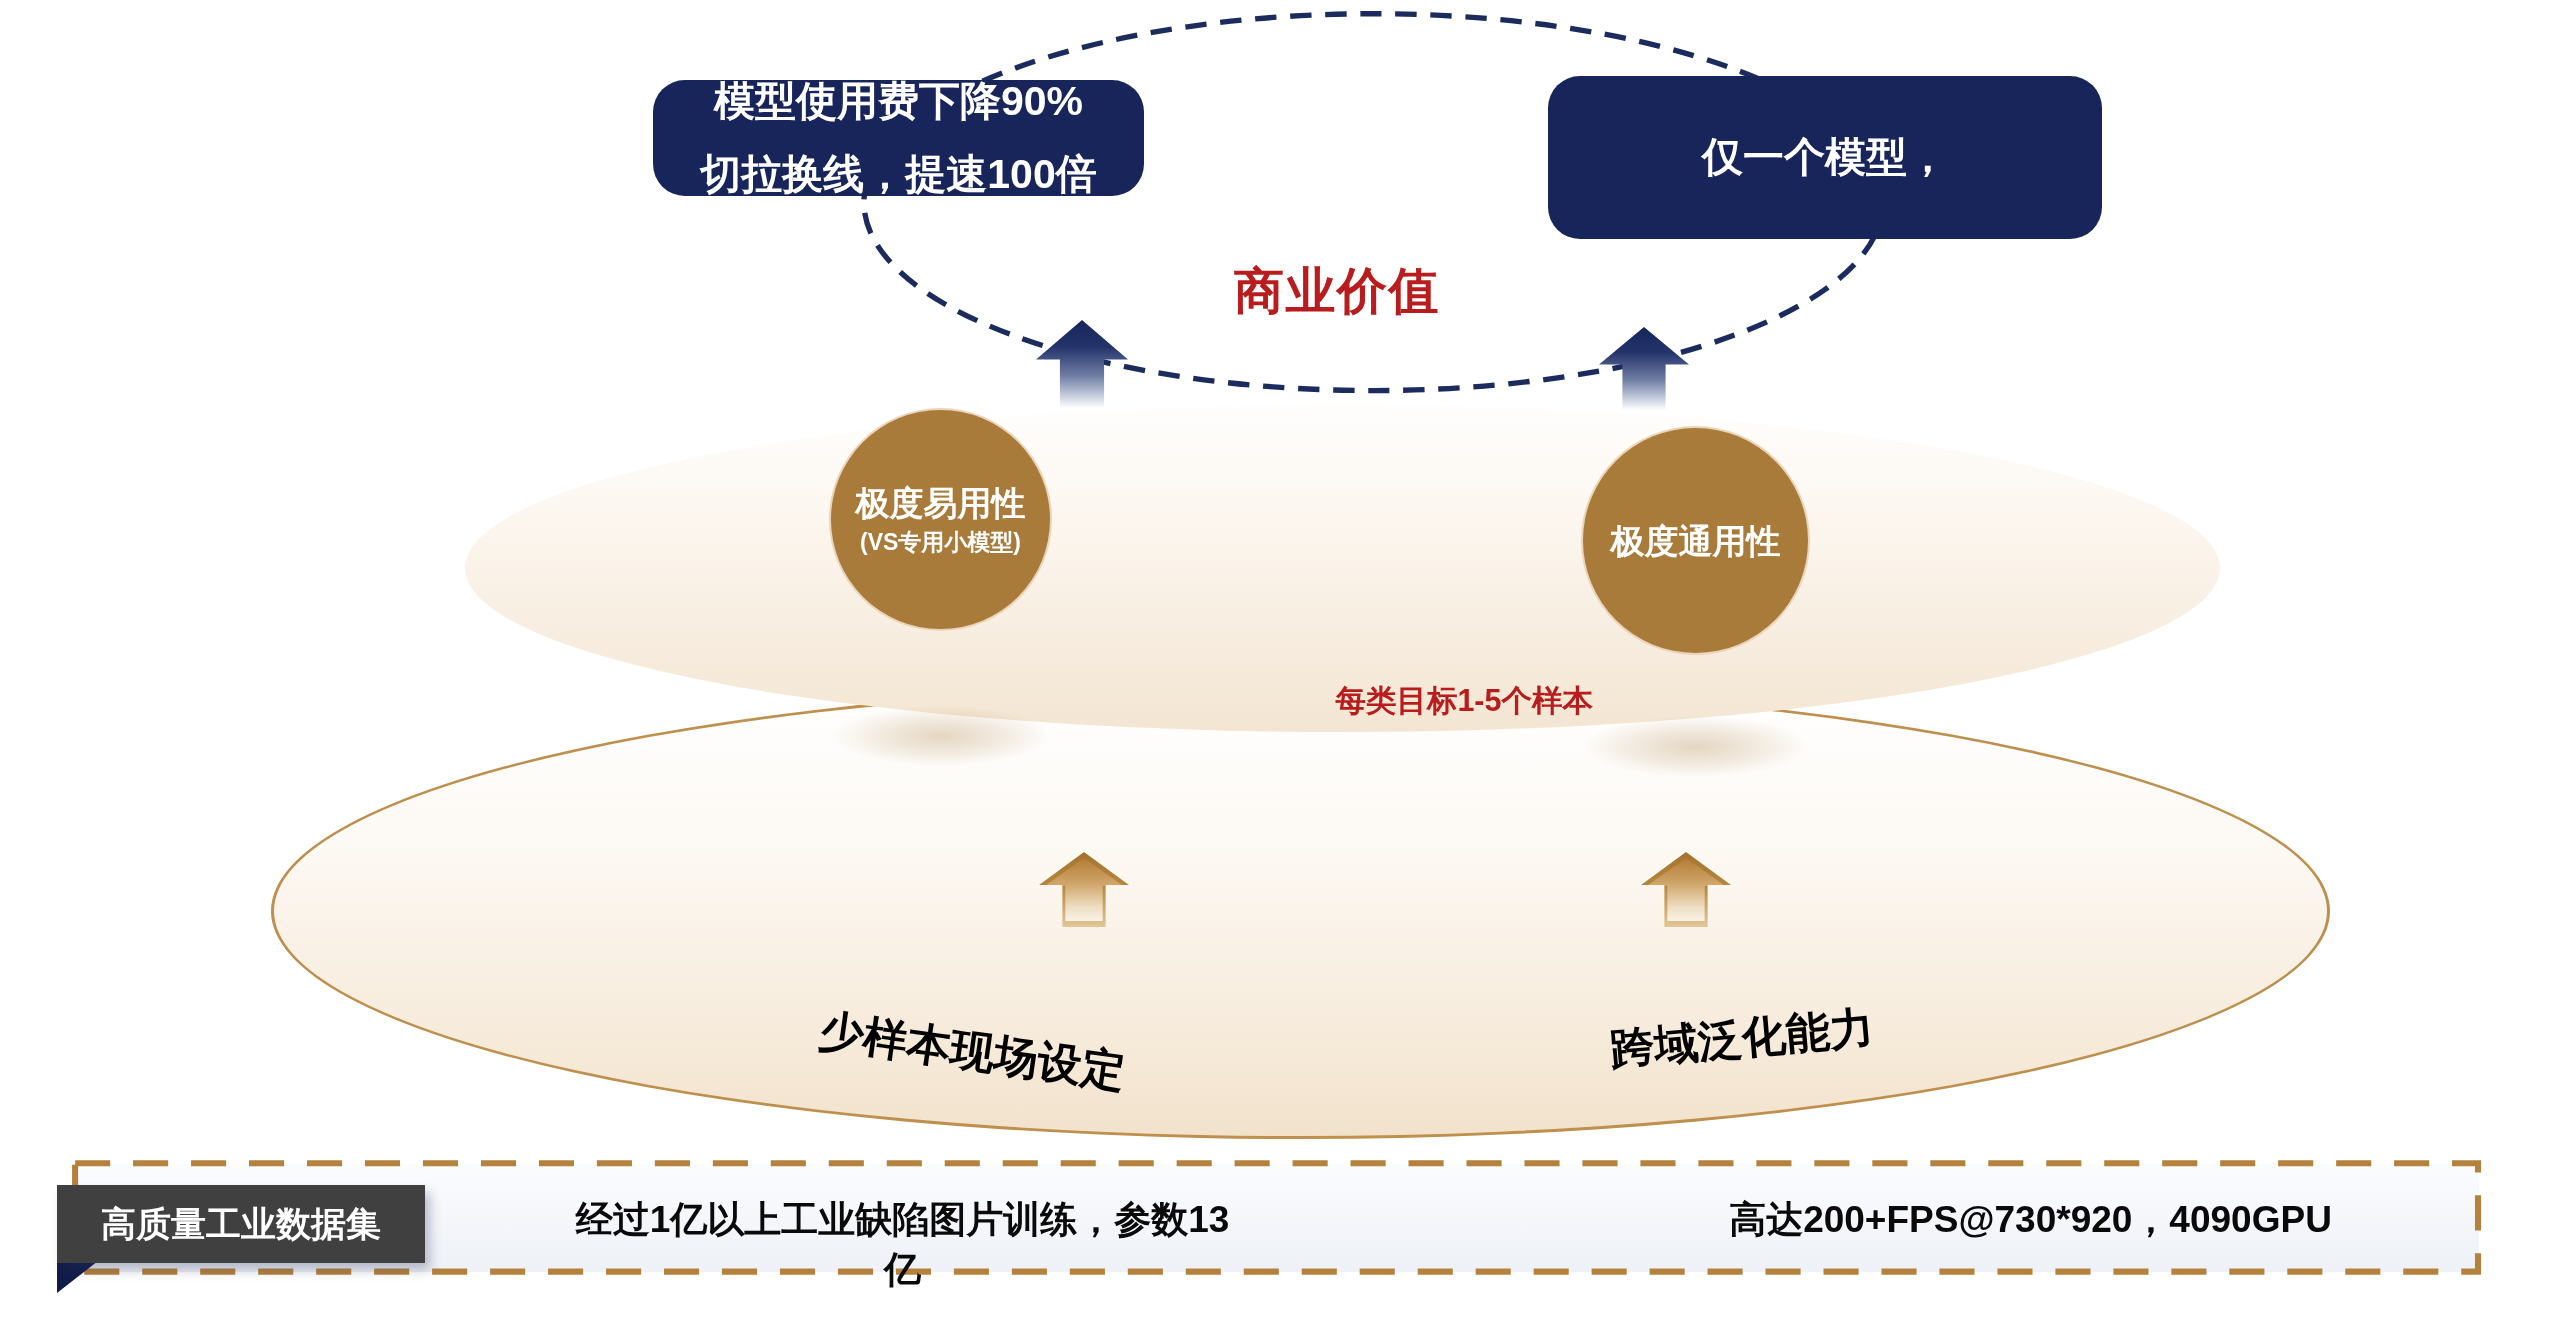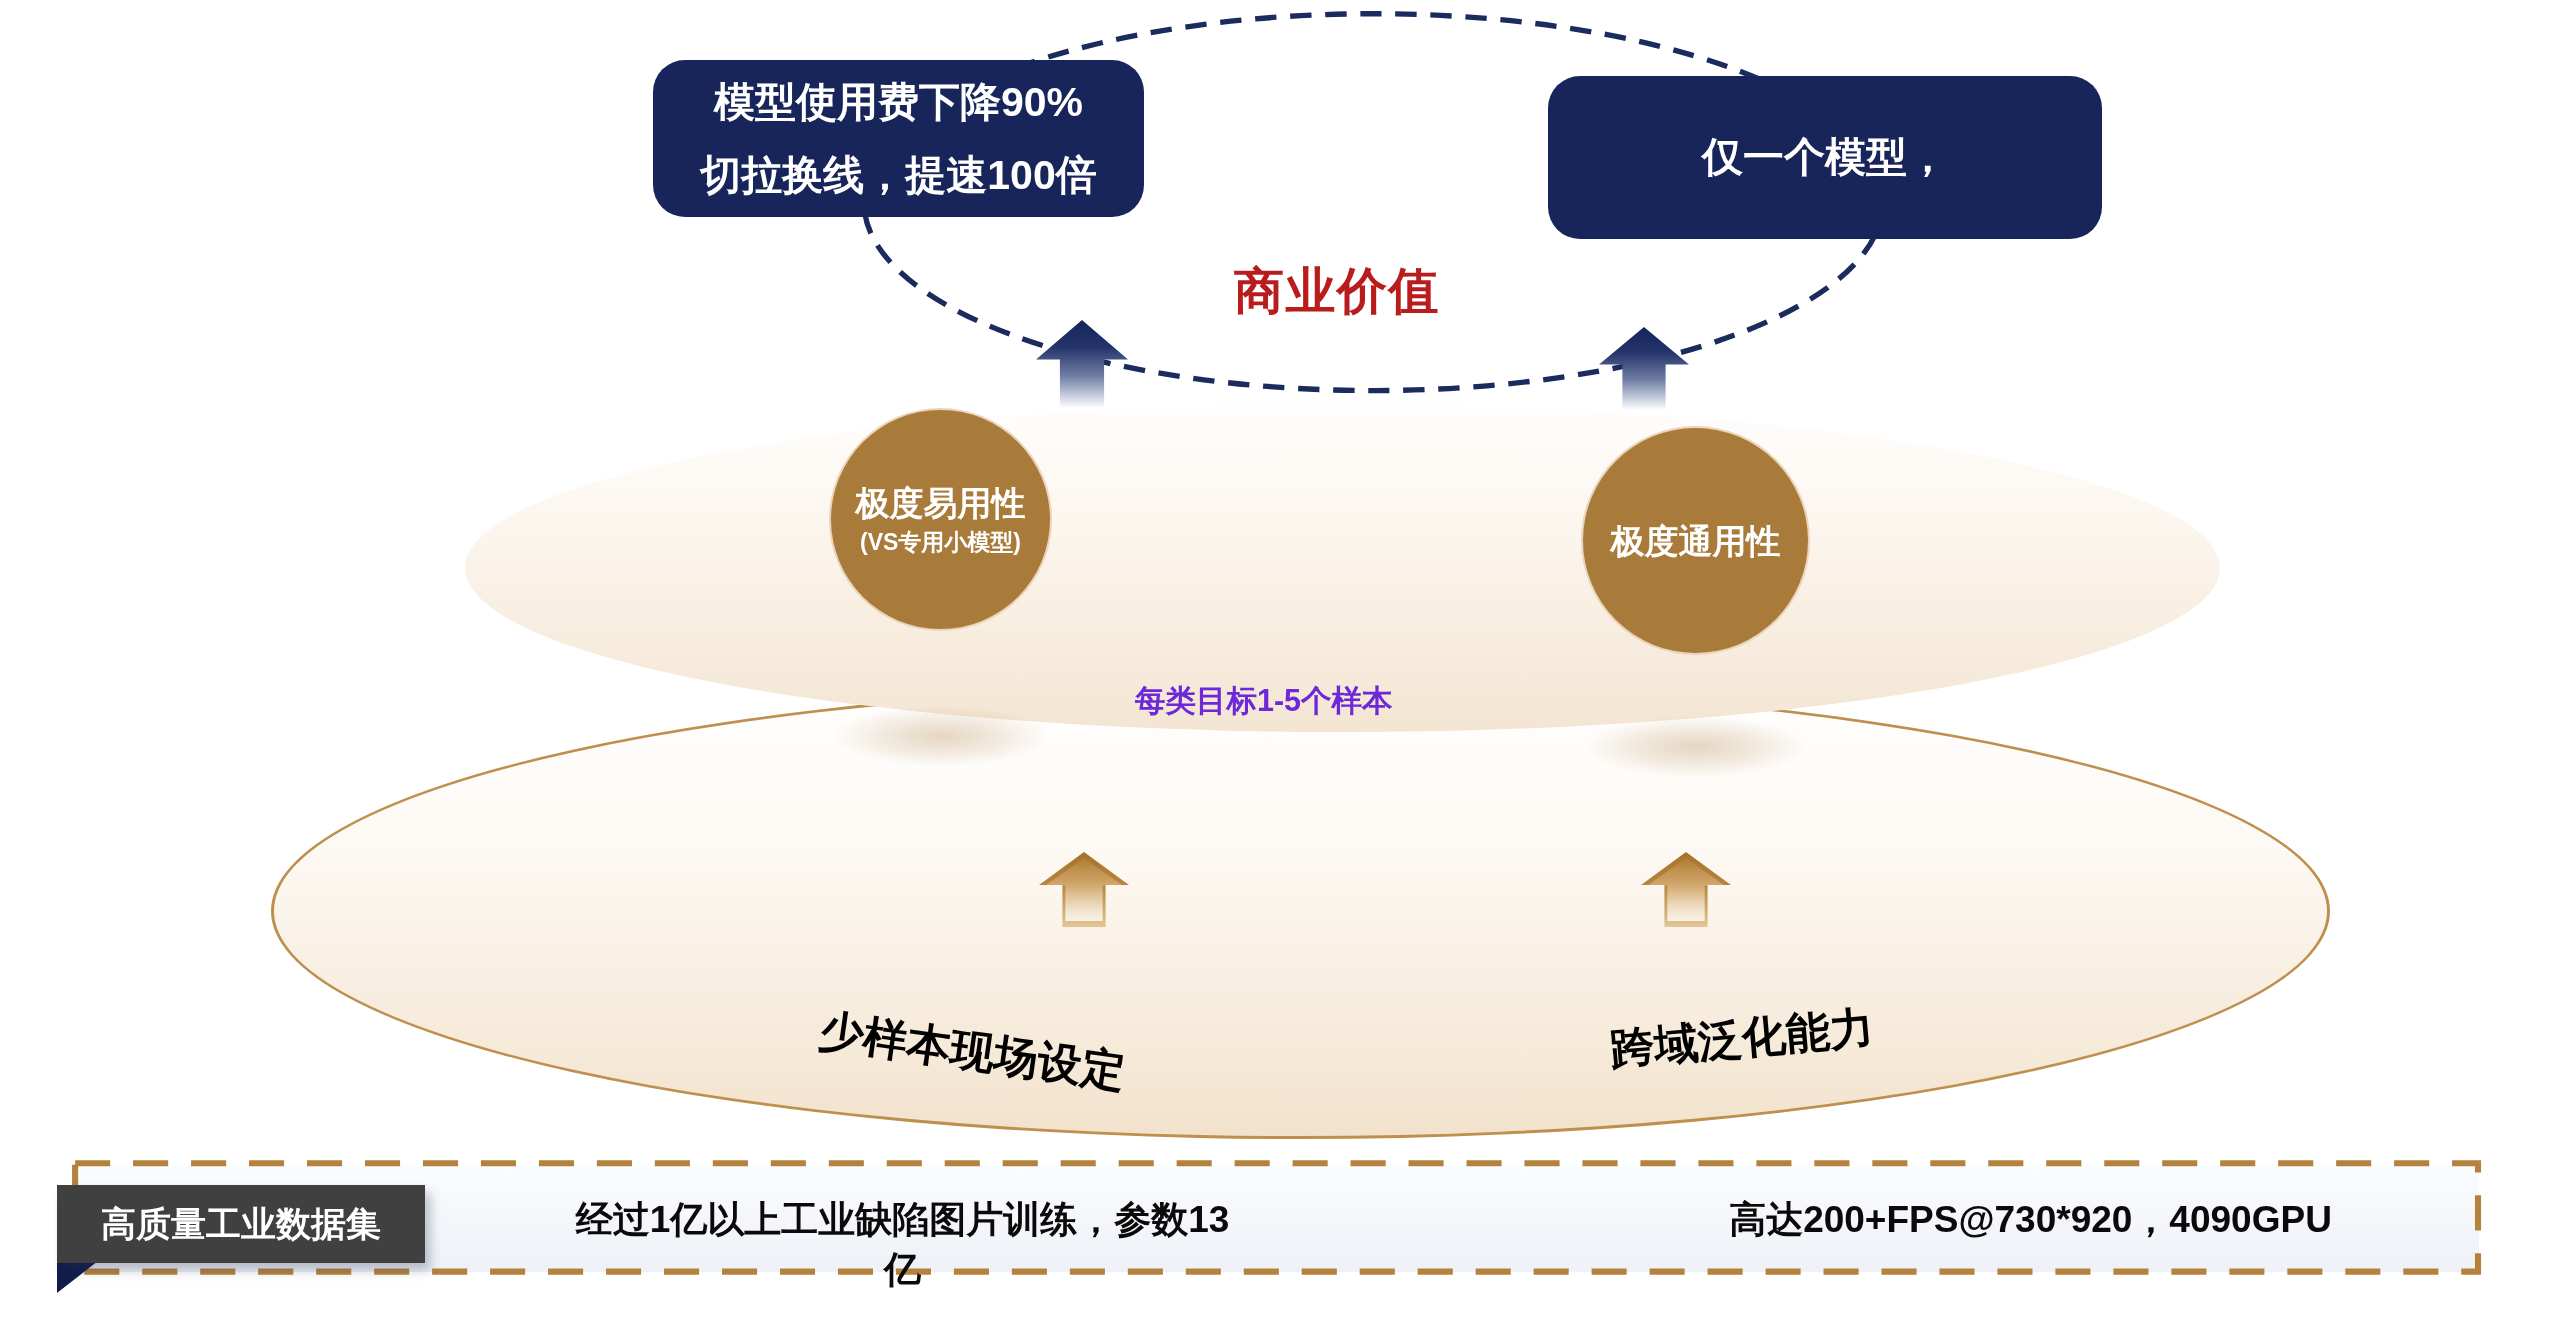--- a/index.html
+++ b/index.html
@@ -12,21 +12,21 @@
 
   
   #dashed-ellipse-svg{left:0;top:0;width:2576px;height:1338px;z-index:1;pointer-events:none;}
 
   
   .navy-box{
     background:#18255a;border-radius:32px;color:#ffffff;
     display:flex;flex-direction:column;justify-content:center;align-items:center;
     z-index:3;text-align:center;font-weight:bold;font-size:41px;line-height:73px;
   }
-  #box-left{left:653px;top:60px;width:491px;height:157px;}
+  #box-left{left:653px;top:80px;width:491px;height:116px;}
   #box-right{left:1548px;top:76px;width:554px;height:163px;}
 
   
   #main-title{
     left:1108px;top:258px;width:458px;text-align:center;z-index:3;
     font-size:50px;font-weight:bold;color:#b91c1c;letter-spacing:1.5px;
   }
 
   
   .block-arrow{
@@ -72,22 +72,22 @@
   .circle-subtitle{font-size:23px;font-weight:bold;line-height:34px;}
   .circle-reflection{
     border-radius:50%;z-index:4;
     background:radial-gradient(ellipse at center,rgba(169,123,59,0.30) 0%,rgba(169,123,59,0.12) 45%,rgba(169,123,59,0) 72%);
   }
   #reflection-left{left:834px;top:706px;width:214px;height:60px;}
   #reflection-right{left:1585px;top:716px;width:221px;height:61px;}
 
   
   #samples-label{
-    left:1135px;top:681px;width:458px;text-align:left;z-index:6;
-    font-size:30.5px;font-weight:bold;color:#6d28d9;
+    left:1135px;top:681px;width:458px;text-align:right;z-index:6;
+    font-size:30.5px;font-weight:bold;color:#b91c1c;
   }
 
   
   .tilt-label{
     z-index:6;font-size:44px;font-weight:bold;color:#000000;white-space:nowrap;
     transform-origin:left top;
   }
   #tilt-left{left:824px;top:1001px;transform:rotate(8deg);}
   #tilt-right{left:1608px;top:1021px;transform:rotate(-5deg);}
 

